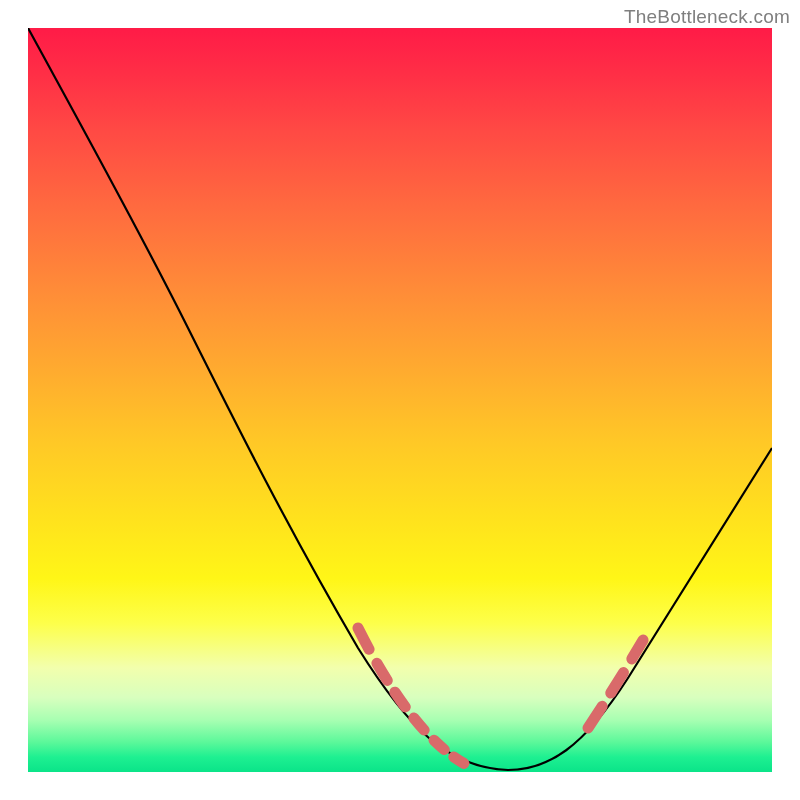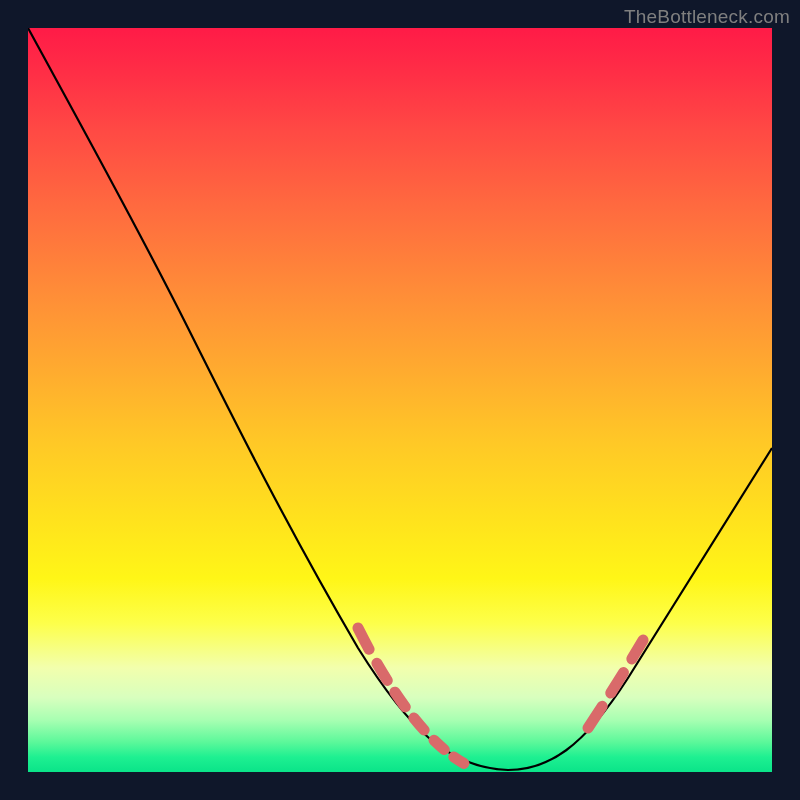--- a/index.html
+++ b/index.html
@@ -10,21 +10,21 @@
     background: #000;
     overflow: hidden;
     font-family: Arial, Helvetica, sans-serif;
   }
   .frame {
     position: absolute;
     left: 0;
     top: 0;
     width: 800px;
     height: 800px;
-    background: #0f172a;
+    background: #ffffff;
   }
   .plot-area {
     position: absolute;
     left: 28px;
     top: 28px;
     width: 744px;
     height: 744px;
     overflow: hidden;
   }
   .gradient-bg {

